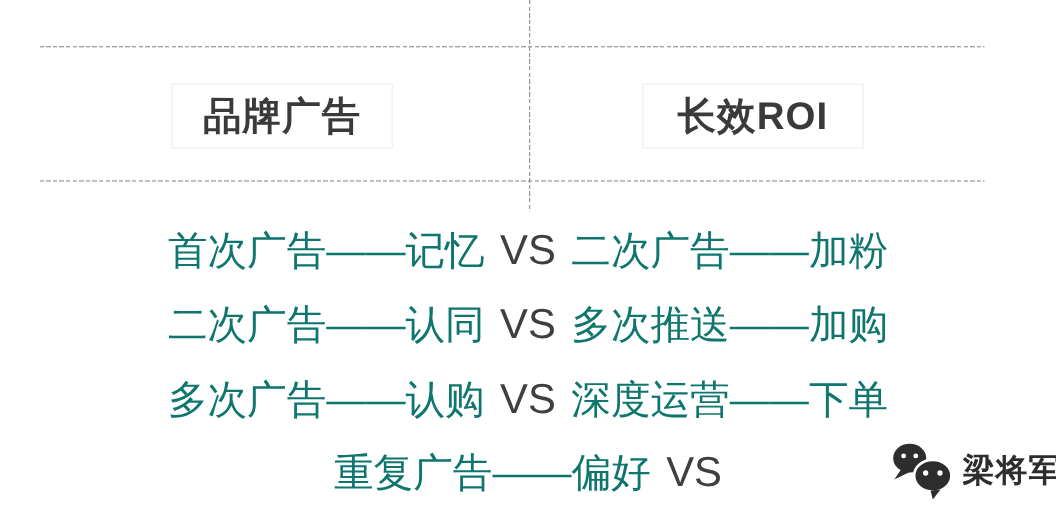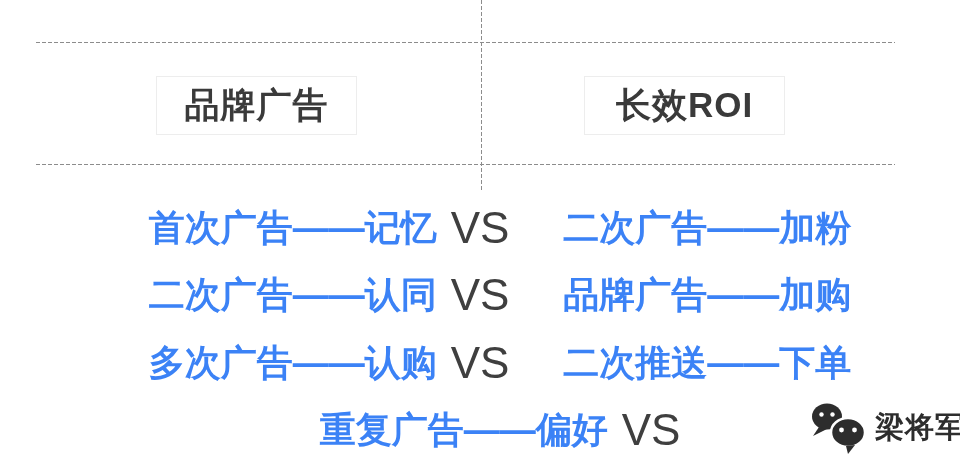--- a/index.html
+++ b/index.html
@@ -66,26 +66,25 @@
     justify-content: center;
     gap: 14px;
     white-space: nowrap;
   }
   .row-1 { top: 204px; }
   .row-2 { top: 271px; }
   .row-3 { top: 339px; }
   .row-4 { top: 406px; }
   .cell {
     font-size: 36px;
-    font-weight: 700;
-    color: #3b82f6;
-    margin-left: 40px;
+    font-weight: 400;
+    color: #0f766e;
   }
   .vs {
-    font-size: 44px;
+    font-size: 38px;
     font-weight: 300;
     color: #3f3f3f;
   }
   
   .watermark {
     position: absolute;
     left: 810px;
     top: 401px;
     height: 54px;
     display: flex;
@@ -119,27 +118,27 @@
 
   <div class="row row-1">
     <span class="cell">首次广告——记忆</span>
     <span class="vs">VS</span>
     <span class="cell">二次广告——加粉</span>
   </div>
 
   <div class="row row-2">
     <span class="cell">二次广告——认同</span>
     <span class="vs">VS</span>
-    <span class="cell">品牌广告——加购</span>
+    <span class="cell">多次推送——加购</span>
   </div>
 
   <div class="row row-3">
     <span class="cell">多次广告——认购</span>
     <span class="vs">VS</span>
-    <span class="cell">二次推送——下单</span>
+    <span class="cell">深度运营——下单</span>
   </div>
 
   <div class="row row-4">
     <span class="cell">重复广告——偏好</span>
     <span class="vs">VS</span>
   </div>
 
   <div class="watermark">
     <span class="wm-icon">
       <svg width="58" height="52" viewBox="0 0 58 52" xmlns="http://www.w3.org/2000/svg" aria-hidden="true">

